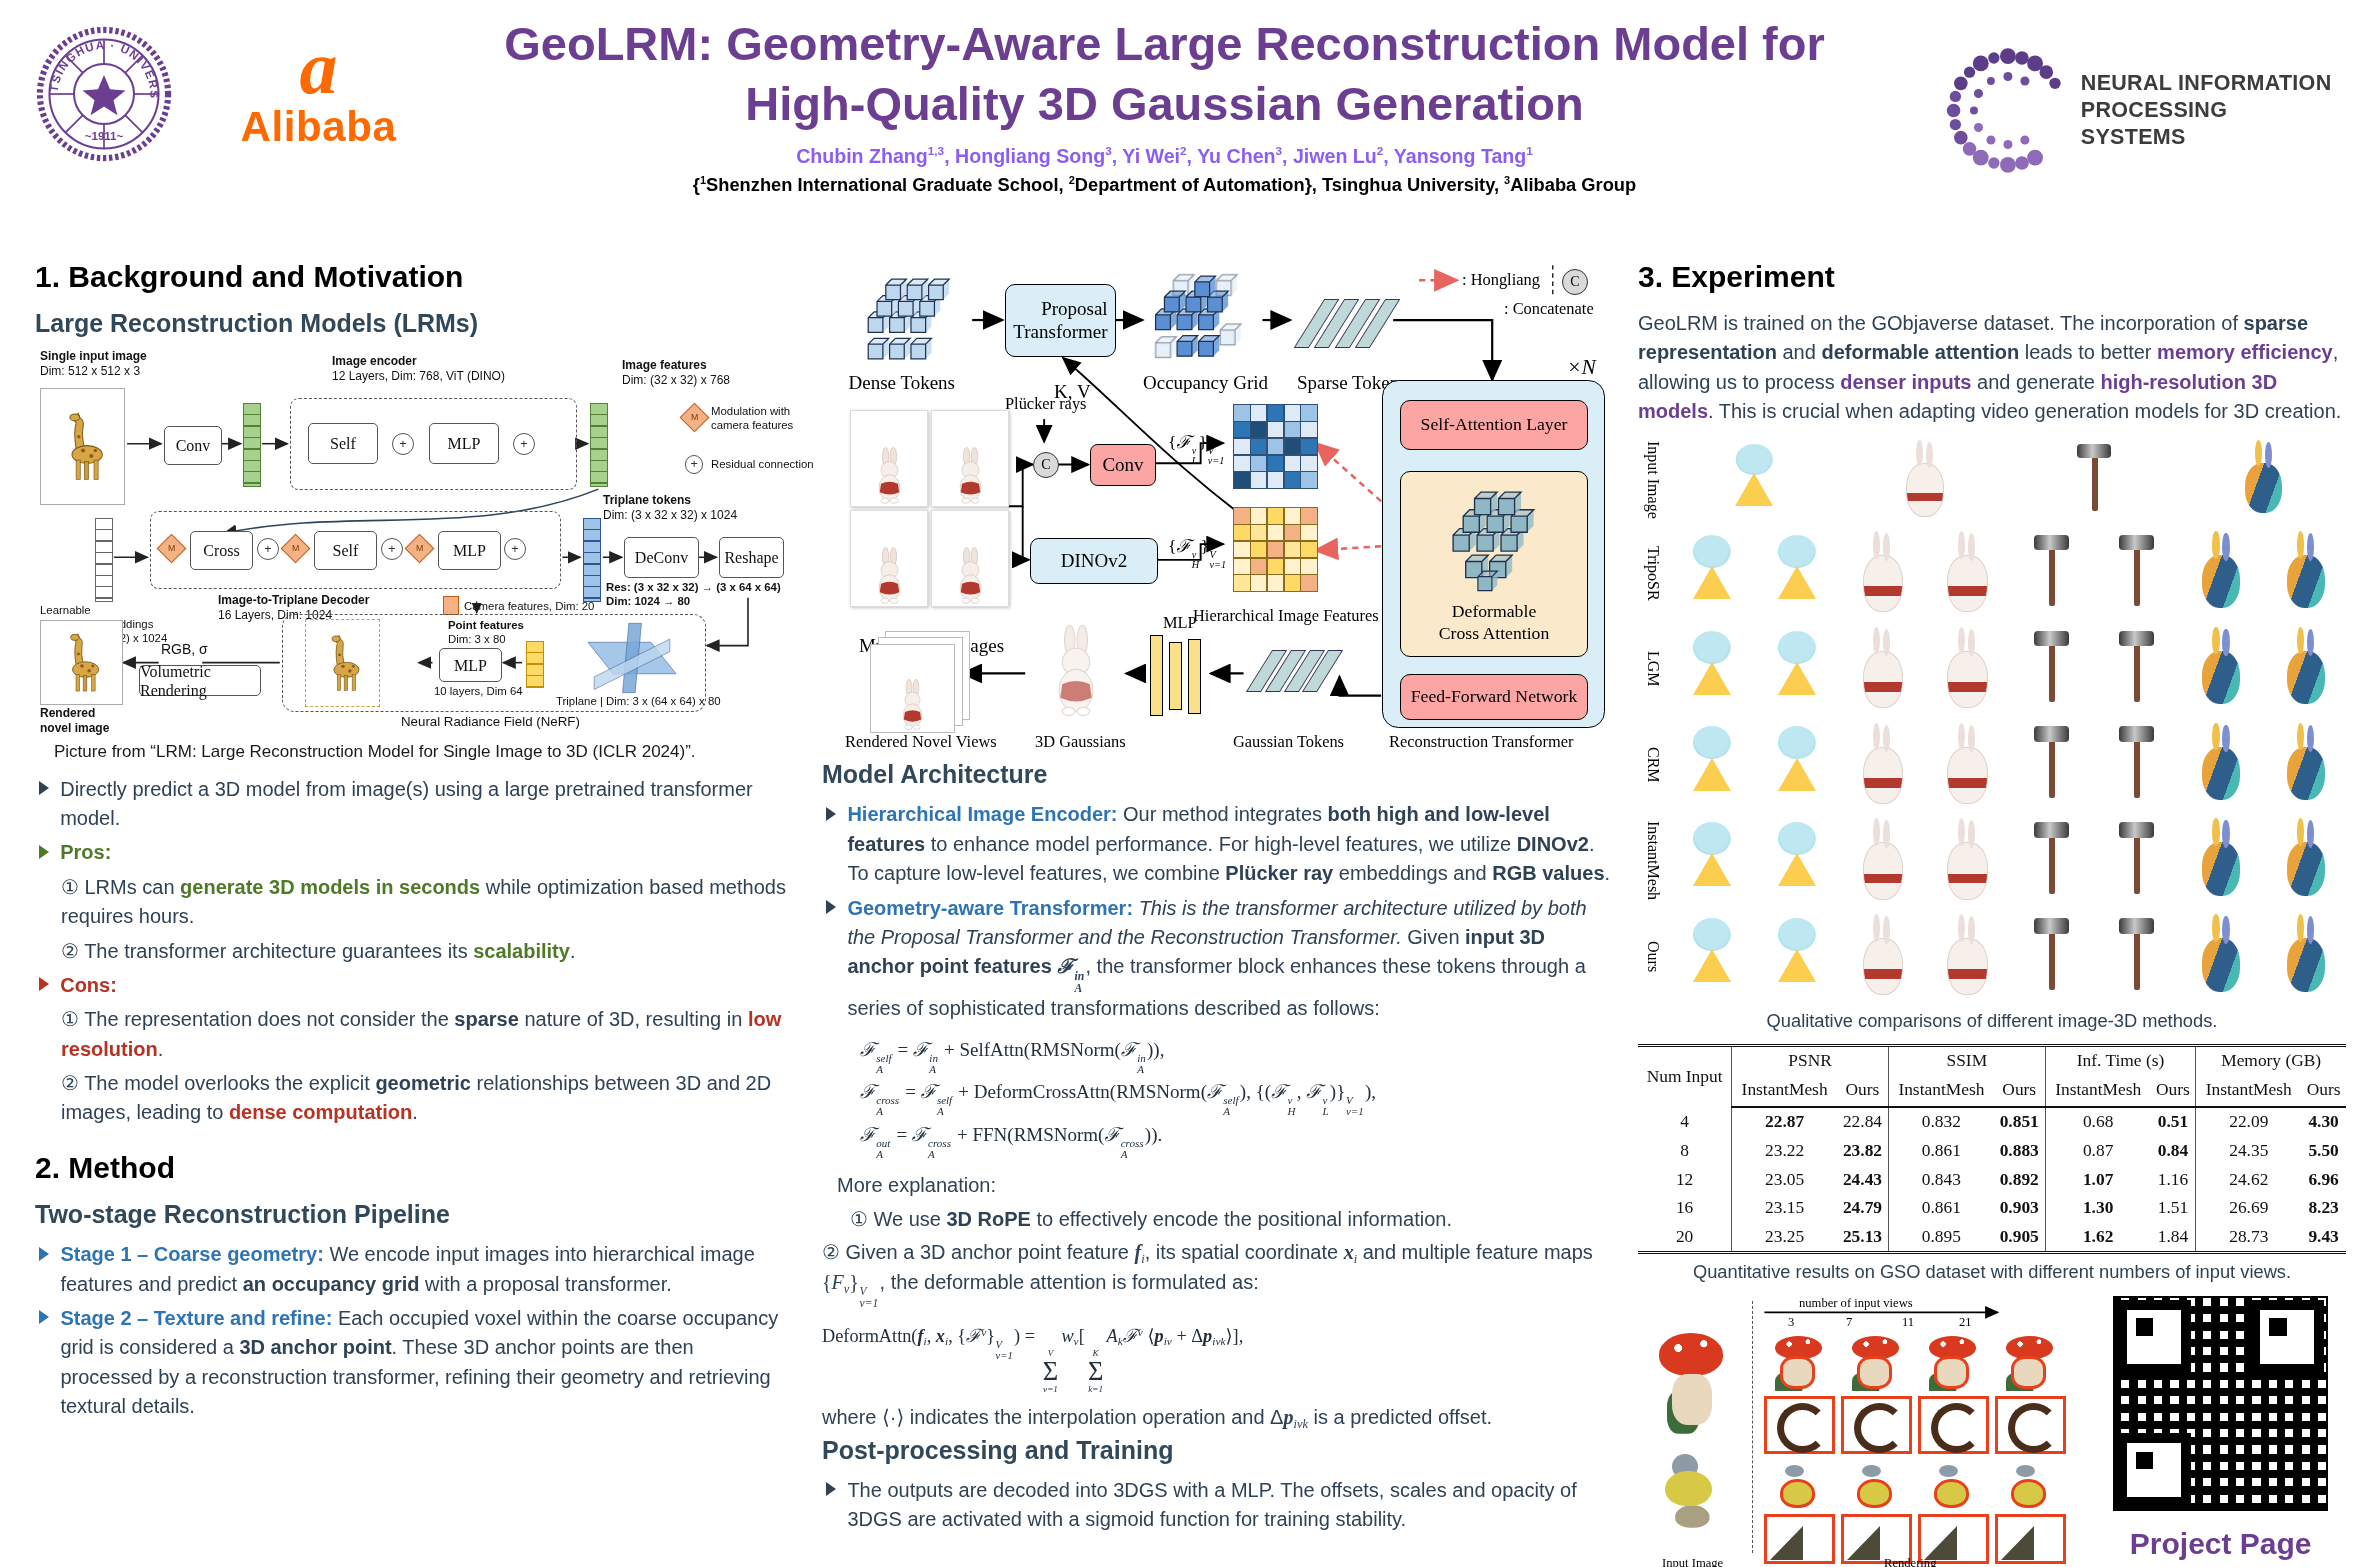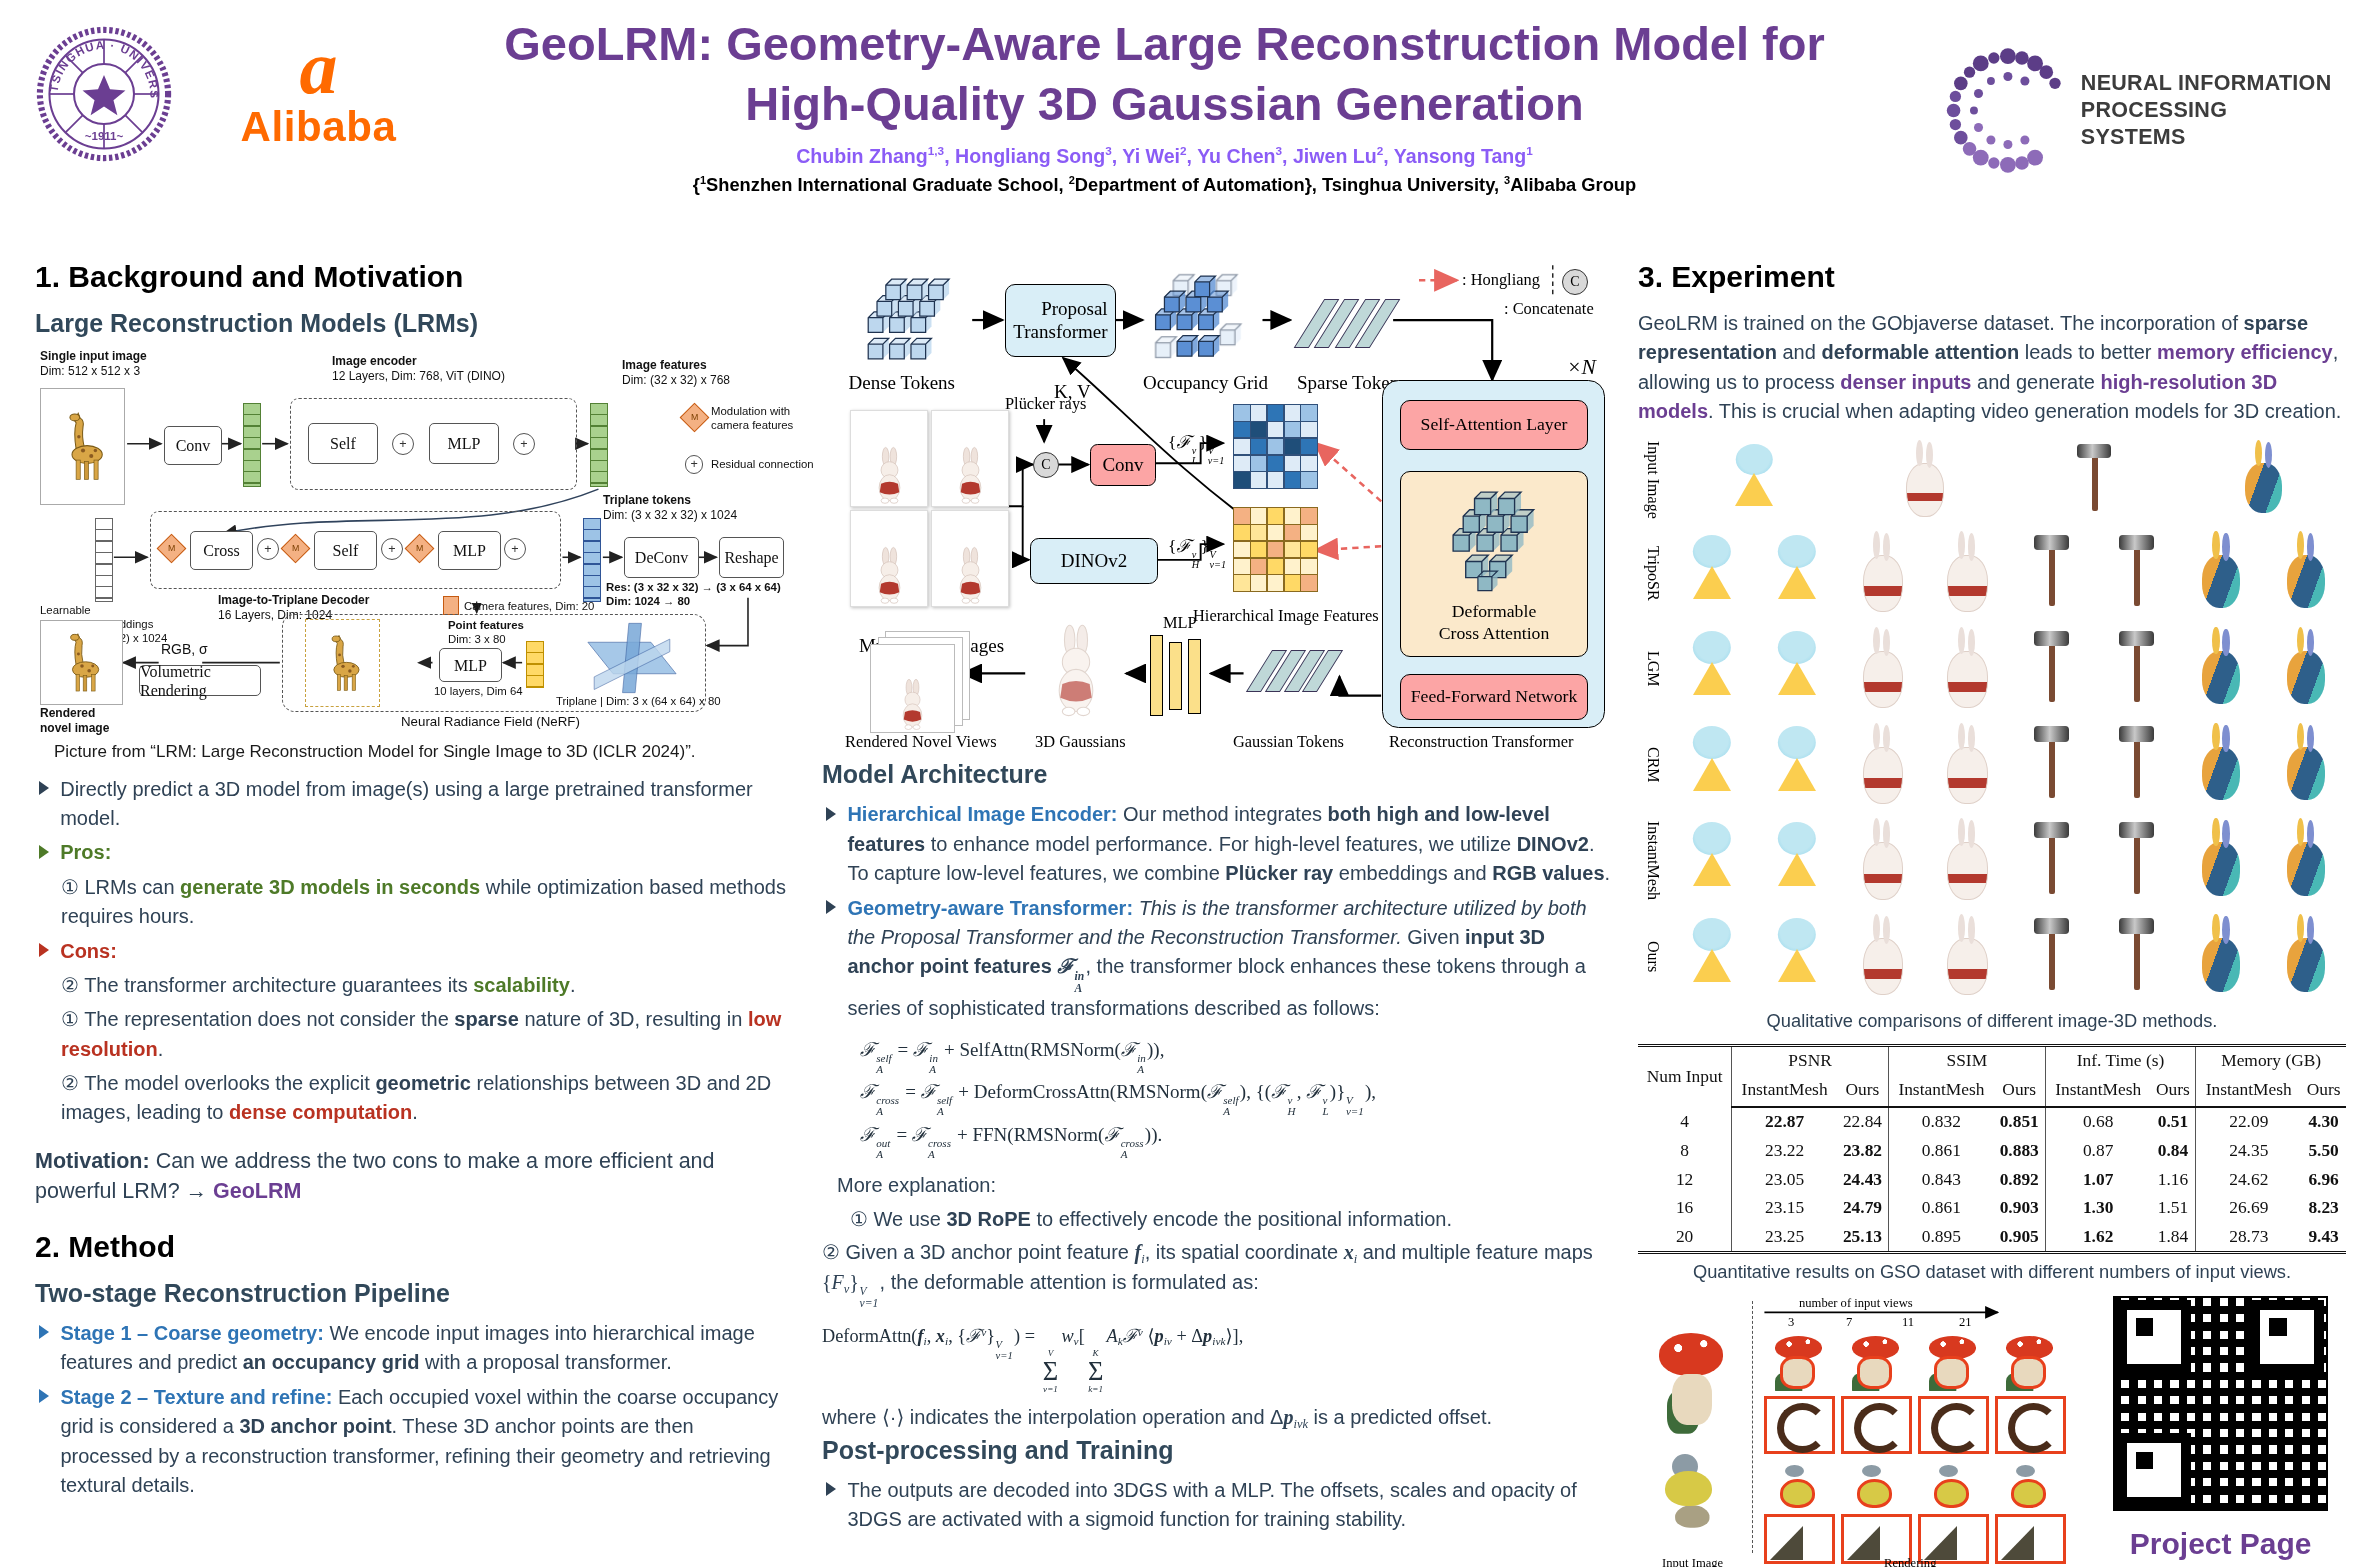--- a/index.html
+++ b/index.html
@@ -405,35 +405,34 @@
       <span class="arr"></span>
       <div><span>Directly predict a 3D model from image(s) using a large pretrained transformer model.</span></div>
     </div>
     <div class="brow body-t">
       <span class="arr ga"></span>
       <div><span class="g">Pros:</span></div>
     </div>
     <div class="brow body-t noarr">
       <div><span>① LRMs can </span><span class="g">generate 3D models in seconds</span><span> while optimization based methods requires hours.</span></div>
     </div>
+    <div class="brow body-t noarr">
+      <div><span>② The transformer architecture guarantees its </span><span class="g">scalability</span><span>.</span></div>
+    </div>
     <div class="brow body-t">
       <span class="arr ra"></span>
       <div><span class="r">Cons:</span></div>
     </div>
     <div class="brow body-t noarr">
-      <div><span>② The transformer architecture guarantees its </span><span class="g">scalability</span><span>.</span></div>
-    </div>
-    <div class="brow body-t noarr">
       <div><span>① The representation does not consider the </span><span class="b">sparse</span><span> nature of 3D, resulting in </span><span class="r">low resolution</span><span>.</span></div>
     </div>
     <div class="brow body-t noarr">
       <div><span>② The model overlooks the explicit </span><span class="b">geometric</span><span> relationships between 3D and 2D images, leading to </span><span class="r">dense computation</span><span>.</span></div>
     </div>
 
-    <div class="body-t" style="font-size:21.5px;margin-top:17.7px;line-height:1.42"><span class="b">Motivation:</span><span> Can we address the two cons to make a more efficient and powerful LRM?   →   </span><span class="p">GeoLRM</span></div>
 
     <div class="h-sec" style="margin-top:23px">2. Method</div>
     <div class="h-sub">Two-stage Reconstruction Pipeline</div>
 
     <div class="brow body-t hang">
       <span class="arr ba"></span>
       <div><span class="bl">Stage 1 – Coarse geometry:</span><span> We encode input images into hierarchical image features and predict </span><span class="b">an occupancy grid</span><span> with a proposal transformer.</span></div>
     </div>
     <div class="brow body-t hang">
       <span class="arr ba"></span>

